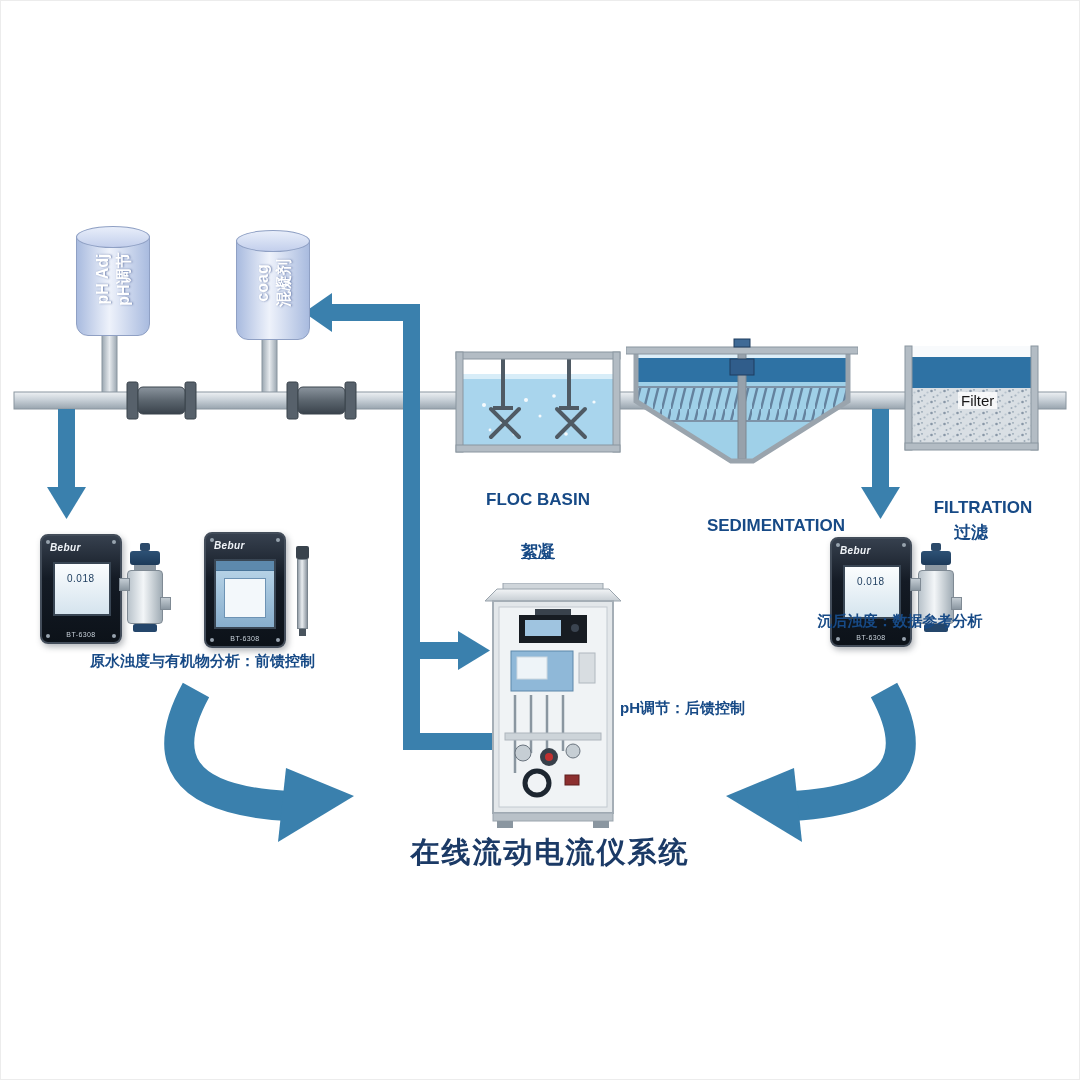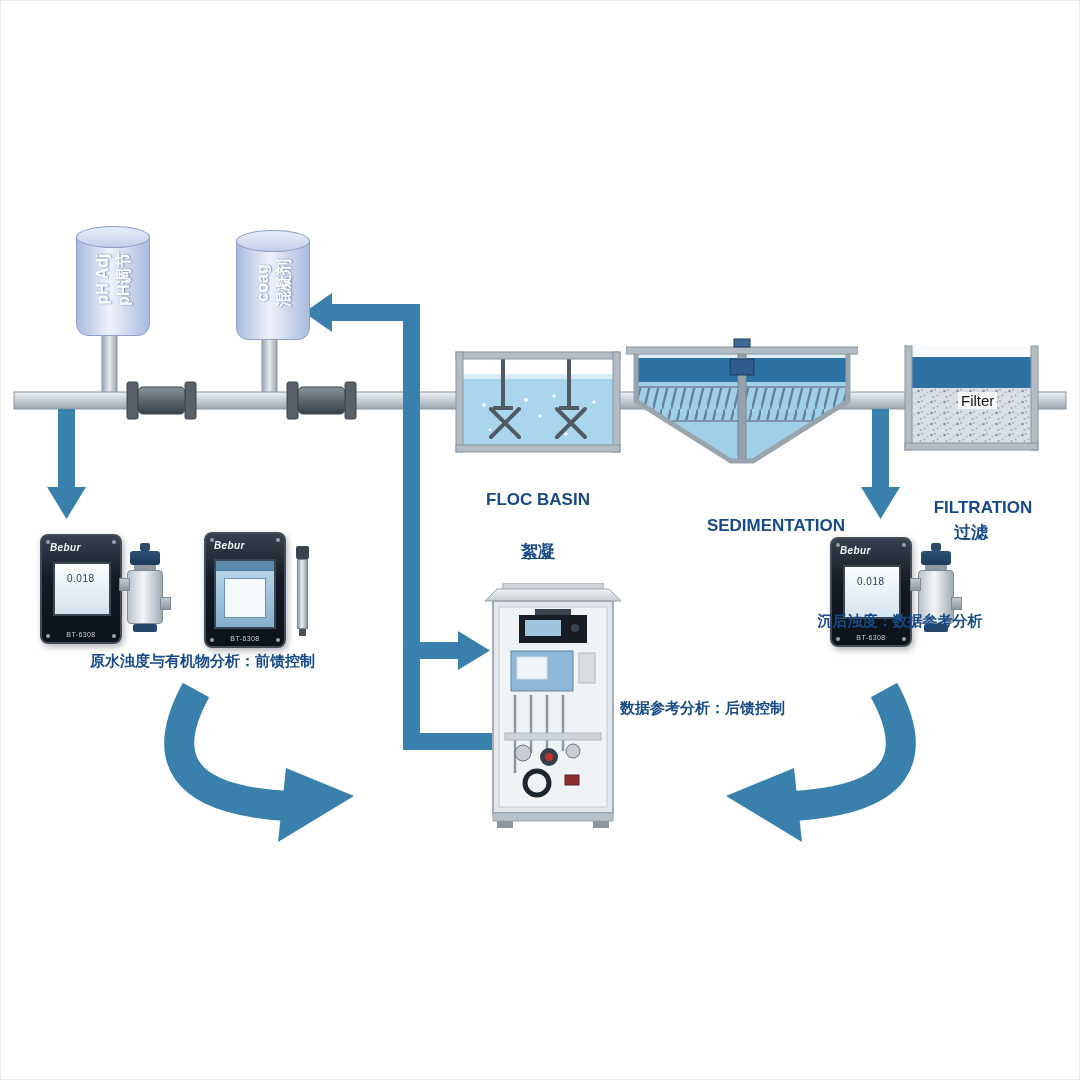--- a/index.html
+++ b/index.html
@@ -318,17 +318,18 @@
       <circle cx="94" cy="168" r="7" fill="#c6ced4" stroke="#6a747e"></circle>
     </g>
     <circle cx="58" cy="200" r="12" fill="none" stroke="#1d2630" stroke-width="5"></circle>
     <rect x="86" y="192" width="14" height="10" fill="#8c2f2f" stroke="#5f1f1f"></rect>
     <rect x="14" y="230" width="120" height="8" fill="#b9c1c8" stroke="#9aa4ad"></rect>
     <rect x="18" y="238" width="16" height="7" fill="#8a96a0"></rect>
     <rect x="114" y="238" width="16" height="7" fill="#8a96a0"></rect>
   </svg>
 
   <div class="note" style="left:30px;top:652px;width:345px;text-align:center;">原水浊度与有机物分析：前馈控制</div>
-  <div class="note" style="left:620px;top:699px;width:240px;">数据参考分析：后馈控制</div>
+  <div class="note" style="left:620px;top:699px;width:240px;">pH调节：后馈控制</div>
   <div class="note" style="left:770px;top:612px;width:260px;text-align:center;">沉后浊度：数据参考分析</div>
 
+  <div class="title" style="left:325px;top:833px;width:450px;">在线流动电流仪系统</div>
 
 </div>
 
 </body></html>

